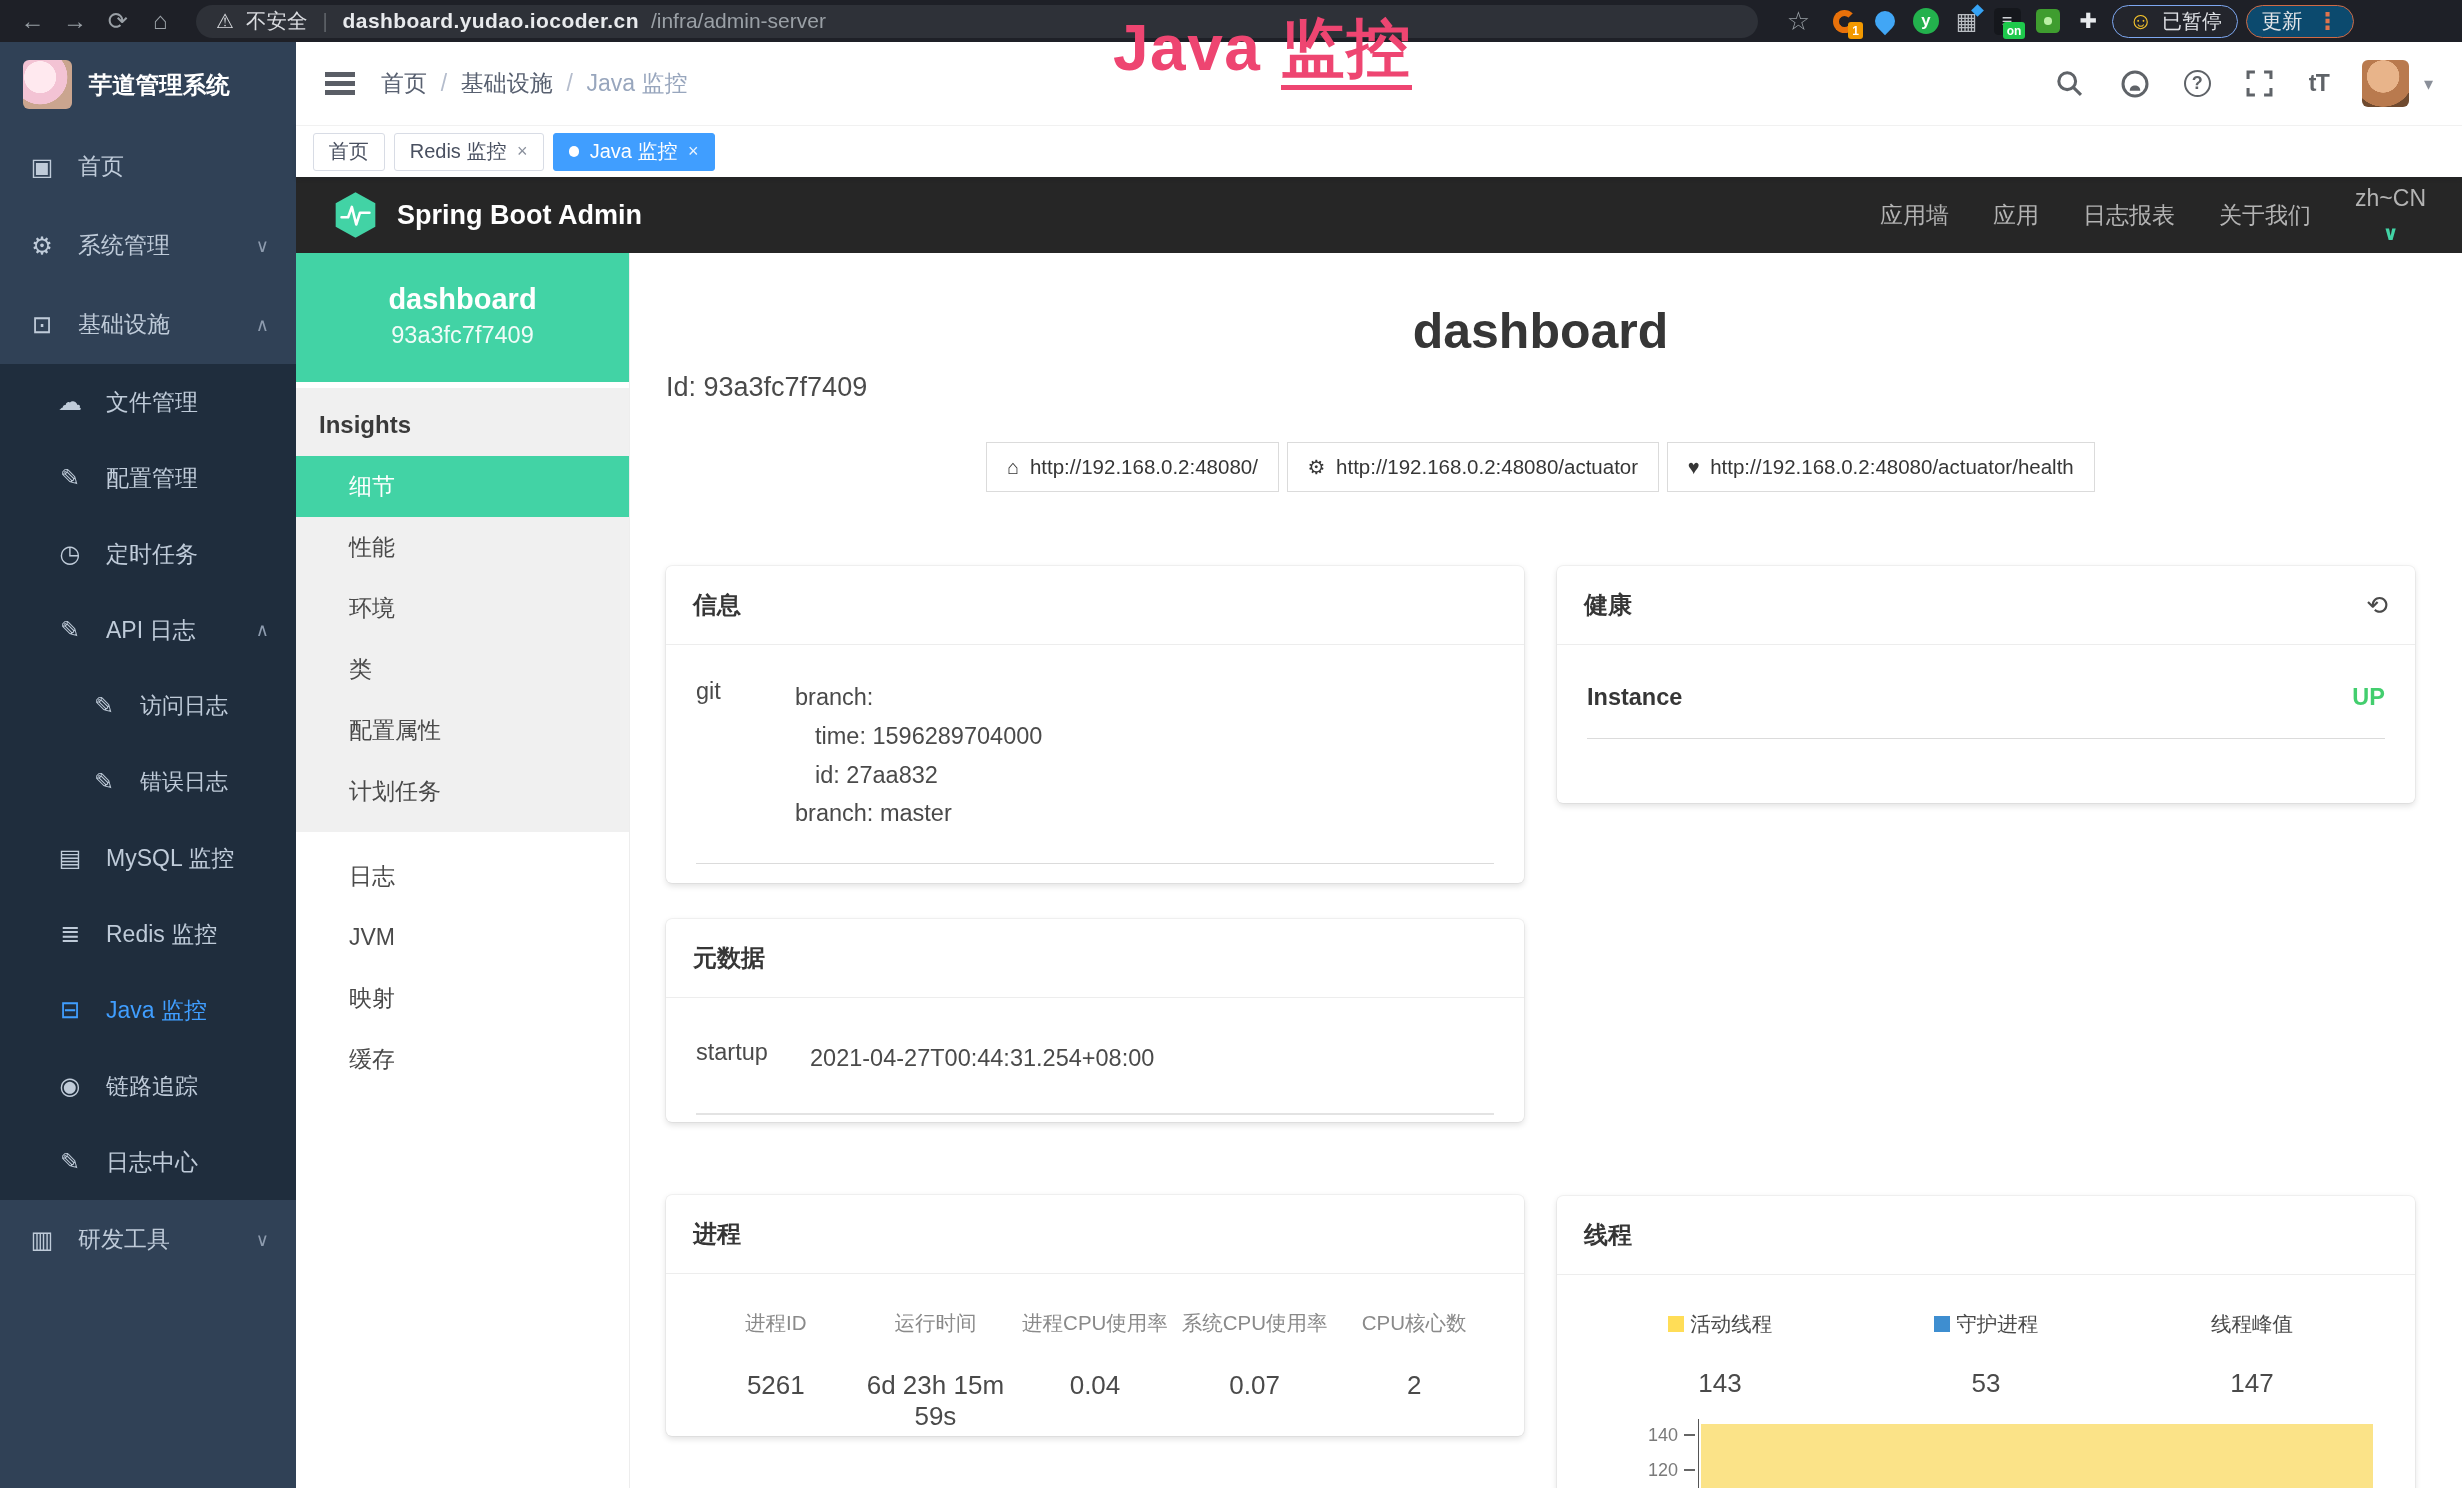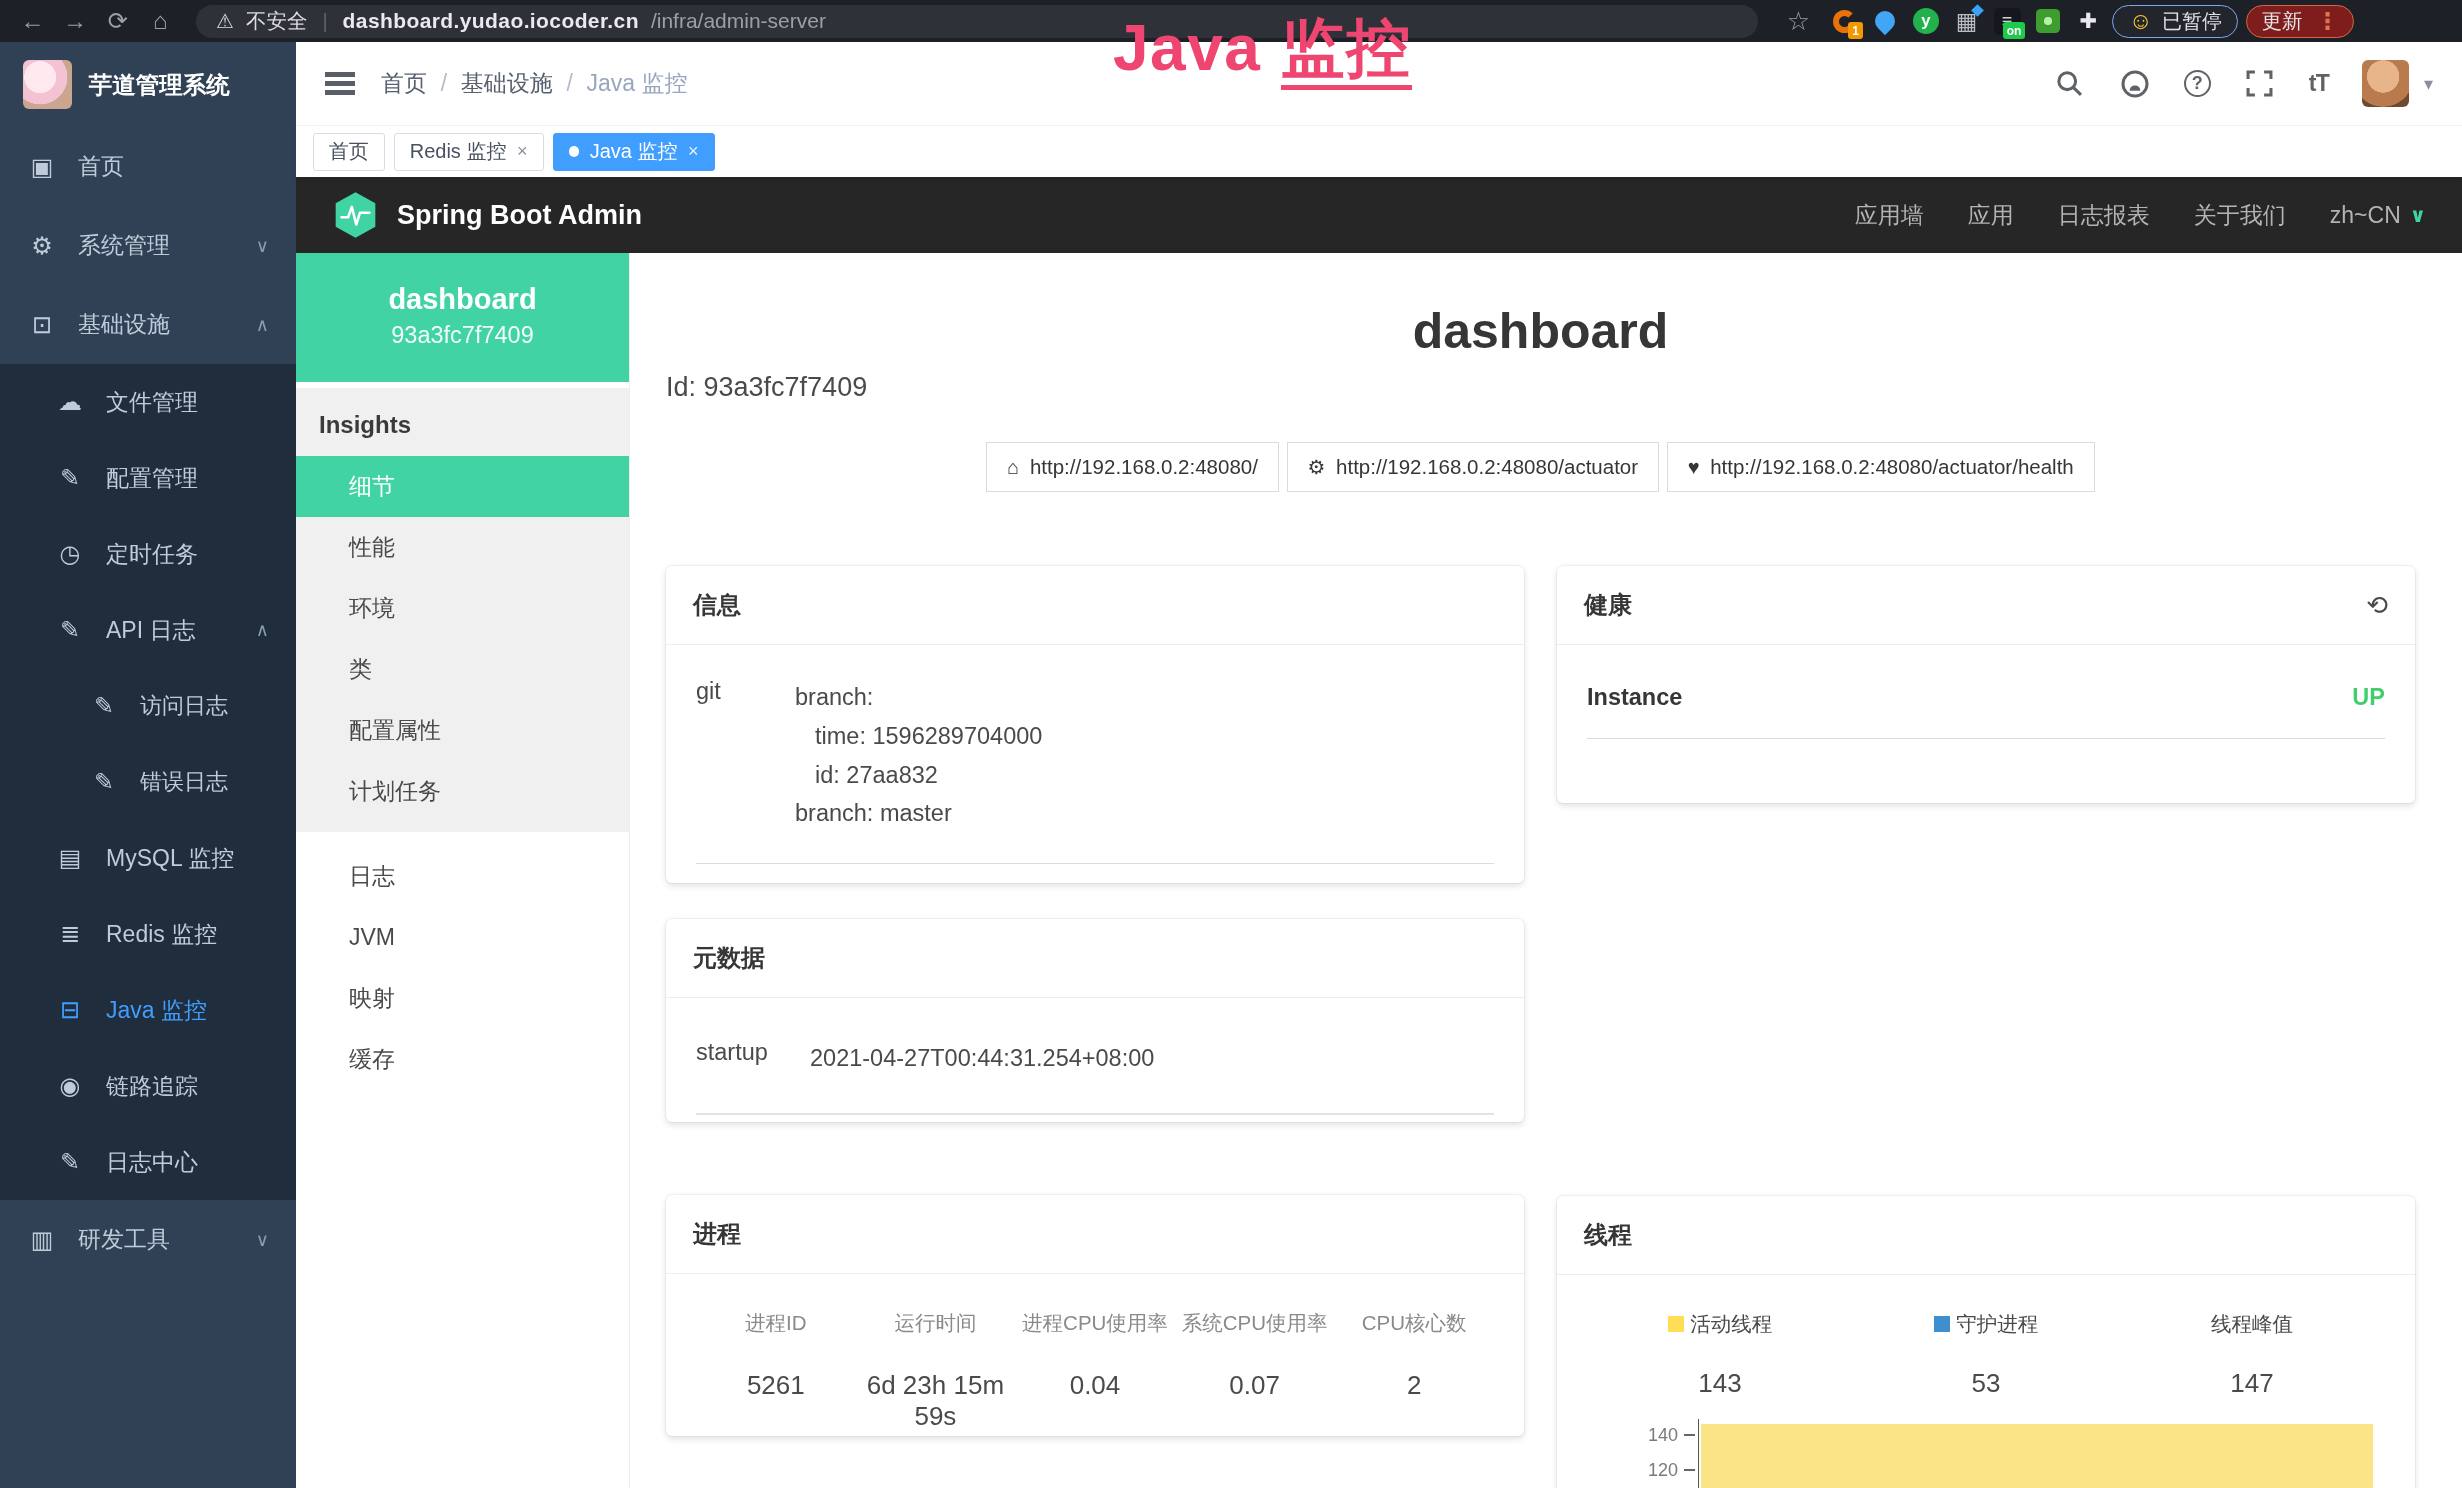--- a/index.html
+++ b/index.html
@@ -25,21 +25,21 @@
   .ext-y { width:26px; height:26px; background:#23b14d; border-radius:50%; color:#fff; font-weight:bold; font-size:16.7px; display:flex; align-items:center; justify-content:center; }
   .ext-grid { color:#b9bdc2; font-size:23px; position:relative; }
   .ext-grid .dot { position:absolute; top:-1.5px; right:-4.6px; width:9px; height:9px; background:#36a3f5; transform:rotate(45deg); }
   .ext-dark { width:27px; height:27px; background:#15171c; border-radius:4.6px; color:#cfd2d6; font-size:18px; display:flex; align-items:center; justify-content:center; }
   .ext-leaf { width:24px; height:24px; background:#3f9d2f; border-radius:4.6px; }
   .ext-leaf i { display:block; width:7.6px; height:7.6px; margin:8.3px; background:#baf0a5; border-radius:50%; }
   .ext-puzzle { color:#e8eaed; font-size:21px; }
   .chip { display:flex; align-items:center; gap:9px; height:33px; border-radius:16.7px; padding:0 15px; flex:0 0 auto; }
   .chip.paused { border:1.5px solid #7da7f0; color:#dfe1e5; font-size:20px; background:#23252c; }
   .smiley { color:#f7c52b; font-size:24px; }
-  .chip.update { border:1.5px solid #d06a45; background:#7f1d1d; color:#e3e5e8; font-size:20.5px; gap:13.7px; }
+  .chip.update { border:1.5px solid #d06a45; background:#0c4a6e; color:#e3e5e8; font-size:20.5px; gap:13.7px; }
   .kebab { color:#e0744d; font-size:23px; font-weight:bold; letter-spacing:-1.5px; }
 
   
   .app { display:flex; height:1446px; }
   .sidebar { width:296px; background:#304156; color:#bfcbd9; flex:0 0 auto; overflow:hidden; }
   .logo-row { height:85px; display:flex; align-items:center; gap:16.7px; padding:0 23px; }
   .logo-img { width:49px; height:49px; border-radius:6px; background:
       radial-gradient(circle at 35% 35%, #ffe9ef 0 35%, #f3c3d4 36% 60%, #caa58f 61% 100%); flex:0 0 auto; }
   .logo-title { color:#fff; font-size:23.5px; font-weight:bold; white-space:nowrap; }
   .mi { height:79px; display:flex; align-items:center; gap:21px; padding:0 27px; font-size:23px; cursor:pointer; }
@@ -75,21 +75,21 @@
   .tag.active { background:#409eff; border-color:#409eff; color:#fff; }
   .tag.active .x { color:#eaf4ff; }
   .tag-dot { width:10.6px; height:10.6px; border-radius:50%; background:#fff; }
 
   
   .sba { flex:1 1 auto; display:flex; flex-direction:column; min-height:0; background:#fff; }
   .sba-header { height:76px; background:#262626; display:flex; align-items:center; padding:0 36px; flex:0 0 auto; }
   .sba-brand { display:flex; align-items:center; gap:18px; }
   .sba-brand-name { color:#fff; font-size:27px; font-weight:bold; }
   .sba-nav { margin-left:auto; display:flex; align-items:center; gap:44px; color:#b3b3b3; font-size:23px; }
-  .sba-locale { display:flex; align-items:center; gap:9px; }
+  .sba-locale { display:flex; align-items:center; gap:9px;flex-direction:column; }
   .sba-locale .g-caret { color:#42d3a5; font-size:20px; font-weight:bold; }
 
   .sba-body { flex:1 1 auto; display:flex; min-height:0; }
   .sba-side { width:334px; flex:0 0 auto; background:#fff; border-right:0.8px solid #ededed; }
   .instance-box { background:#42d3a5; color:#fff; text-align:center; padding:30px 12px 33px; margin-bottom:6px; }
   .instance-name { font-size:29px; font-weight:bold; }
   .instance-id { font-size:23.5px; margin-top:6px; color:rgba(255,255,255,.92); }
   .insights { background:#f0f0f0; padding-bottom:10.6px; }
   .section-label { font-size:24px; font-weight:bold; color:#3a3a3a; padding:23px 23px 16.7px; }
   .side-item { height:61px; display:flex; align-items:center; padding-left:53px; font-size:23px; color:#4a4a4a; cursor:pointer; }

